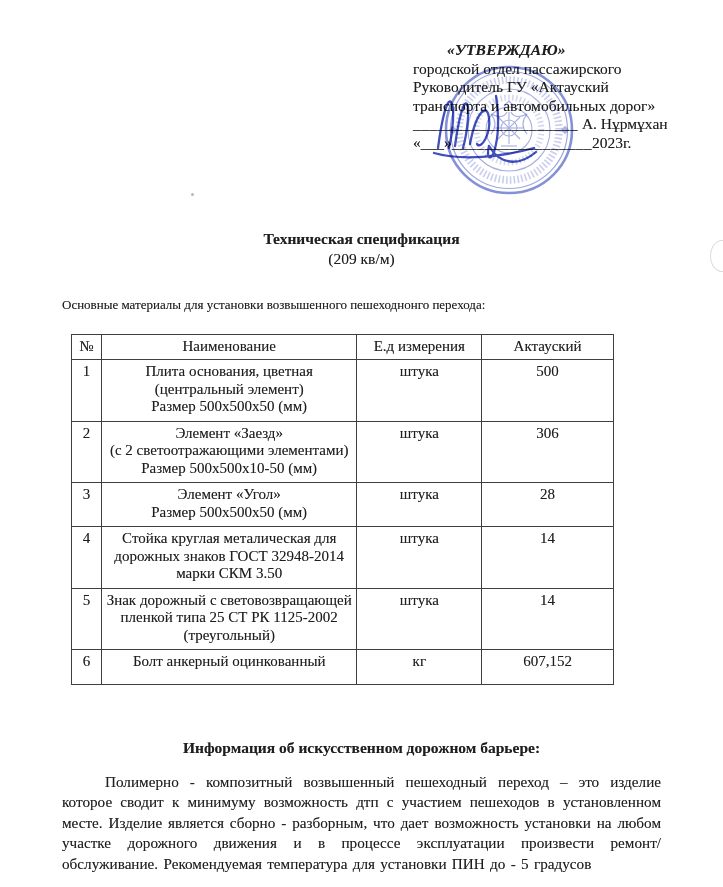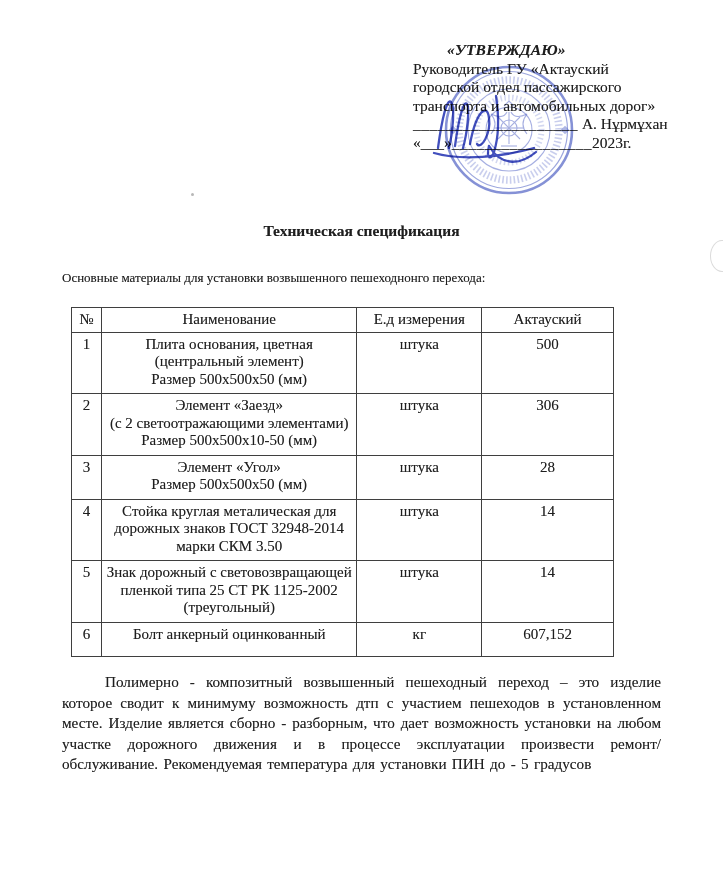--- a/index.html
+++ b/index.html
@@ -49,21 +49,21 @@
     left: 430px; top: 90px;
     width: 126px; height: 82px;
     mix-blend-mode: multiply;
     z-index: 4;
     pointer-events: none;
   }
 
   
   .content {
     position: absolute; inset: 0;
-    padding: 0 62px;
+    padding: 8px 62px;
     z-index: 1;
   }
   .title-block {
     margin-top: 221px;
     text-align: center;
     font-size: 15.5px;
     line-height: 19.5px;
   }
   .doc-title { font-weight: bold; }
 
@@ -128,22 +128,22 @@
     opacity: 0.7;
   }
 </style>
 </head>
 <body>
 
 <div class="page">
 
   <div class="approval">
     <div class="approval-heading">«УТВЕРЖДАЮ»</div>
+    <div>городской отдел пассажирского</div>
     <div>Руководитель ГУ «Актауский</div>
-    <div>городской отдел пассажирского</div>
     <div>транспорта и автомобильных дорог»</div>
     <div class="sig-row"><span class="blank">____________________</span><span> А. Нұрмұхан</span></div>
     <div class="date-row"><span>«___»</span><span class="blank">_________________</span><span>2023г.</span></div>
   </div>
 
   <svg class="stamp" viewBox="0 0 136 136">
     <g stroke="#4a5cc2" fill="none">
       <circle cx="68" cy="68" r="63" stroke-width="2.6" opacity="0.75"></circle>
       <circle cx="68" cy="68" r="58.5" stroke-width="1.2" opacity="0.6"></circle>
       <circle cx="68" cy="68" r="41" stroke-width="1.1" opacity="0.55"></circle>
@@ -177,20 +177,21 @@
       <path d="M66 6 C69 26 69 46 64 62 C61 71 56 68 59 56"></path>
       <path d="M4 63 C32 71 72 67 104 58"></path>
       <path d="M59 56 C72 78 92 74 106 62"></path>
     </g>
   </svg>
 
   <div class="content">
 
     <div class="title-block">
       <div class="doc-title">Техническая спецификация</div>
+      <div>(209 кв/м)</div>
     </div>
 
     <div class="intro">Основные материалы для установки возвышенного пешеходнонго перехода:</div>
 
     <table>
       <colgroup>
         <col style="width:30px">
           <col style="width:256px">
           <col style="width:125px">
           <col style="width:132px">
@@ -257,20 +258,21 @@
             <td class="cell-num">6</td>
             <td>
               <div>Болт анкерный оцинкованный</div>
             </td>
             <td>кг</td>
             <td>607,152</td>
           </tr>
         </tbody>
     </table>
 
+    <div class="info-heading">Информация об искусственном дорожном барьере:</div>
     <p class="info-paragraph">Полимерно - композитный возвышенный пешеходный переход – это изделие которое сводит к минимуму возможность дтп с участием пешеходов в установленном месте. Изделие является сборно - разборным, что дает возможность установки на любом участке дорожного движения и в процессе эксплуатации произвести ремонт/обслуживание. Рекомендуемая температура для установки ПИН до - 5 градусов</p>
 
   </div>
 
   <div class="artifact-arc"></div>
   <div class="artifact-dot"></div>
 
 </div>
 
 </body></html>

